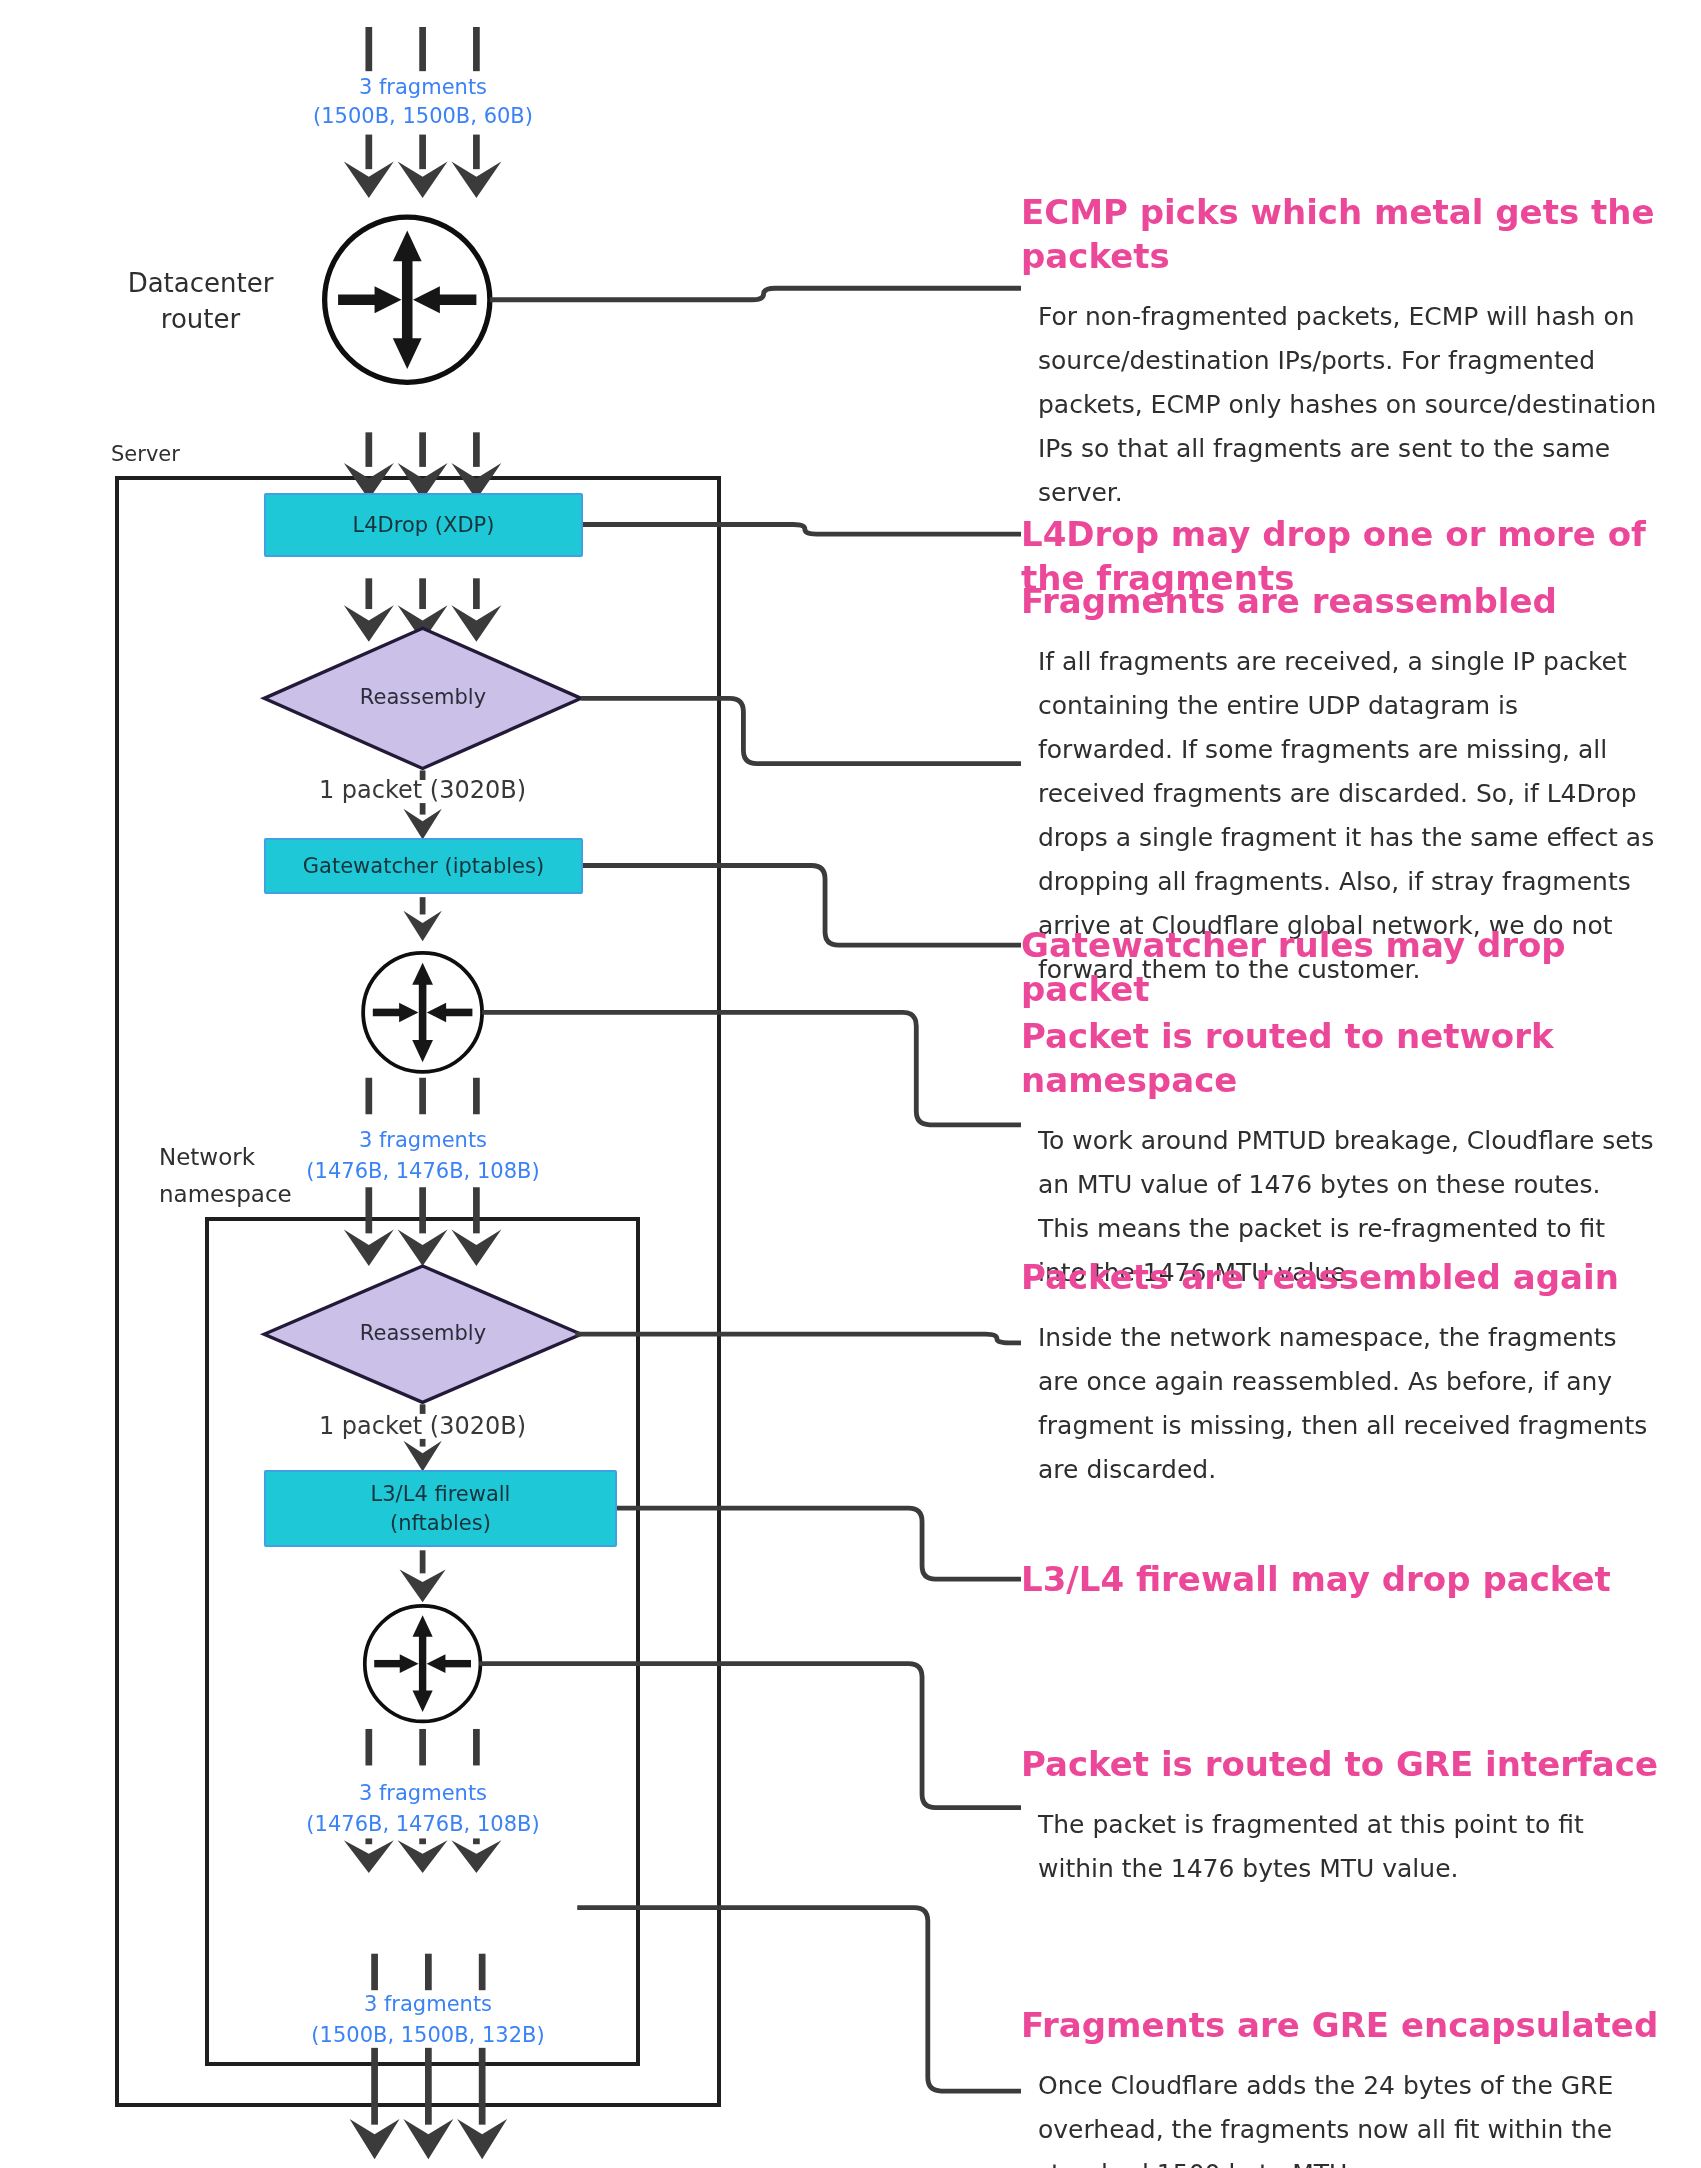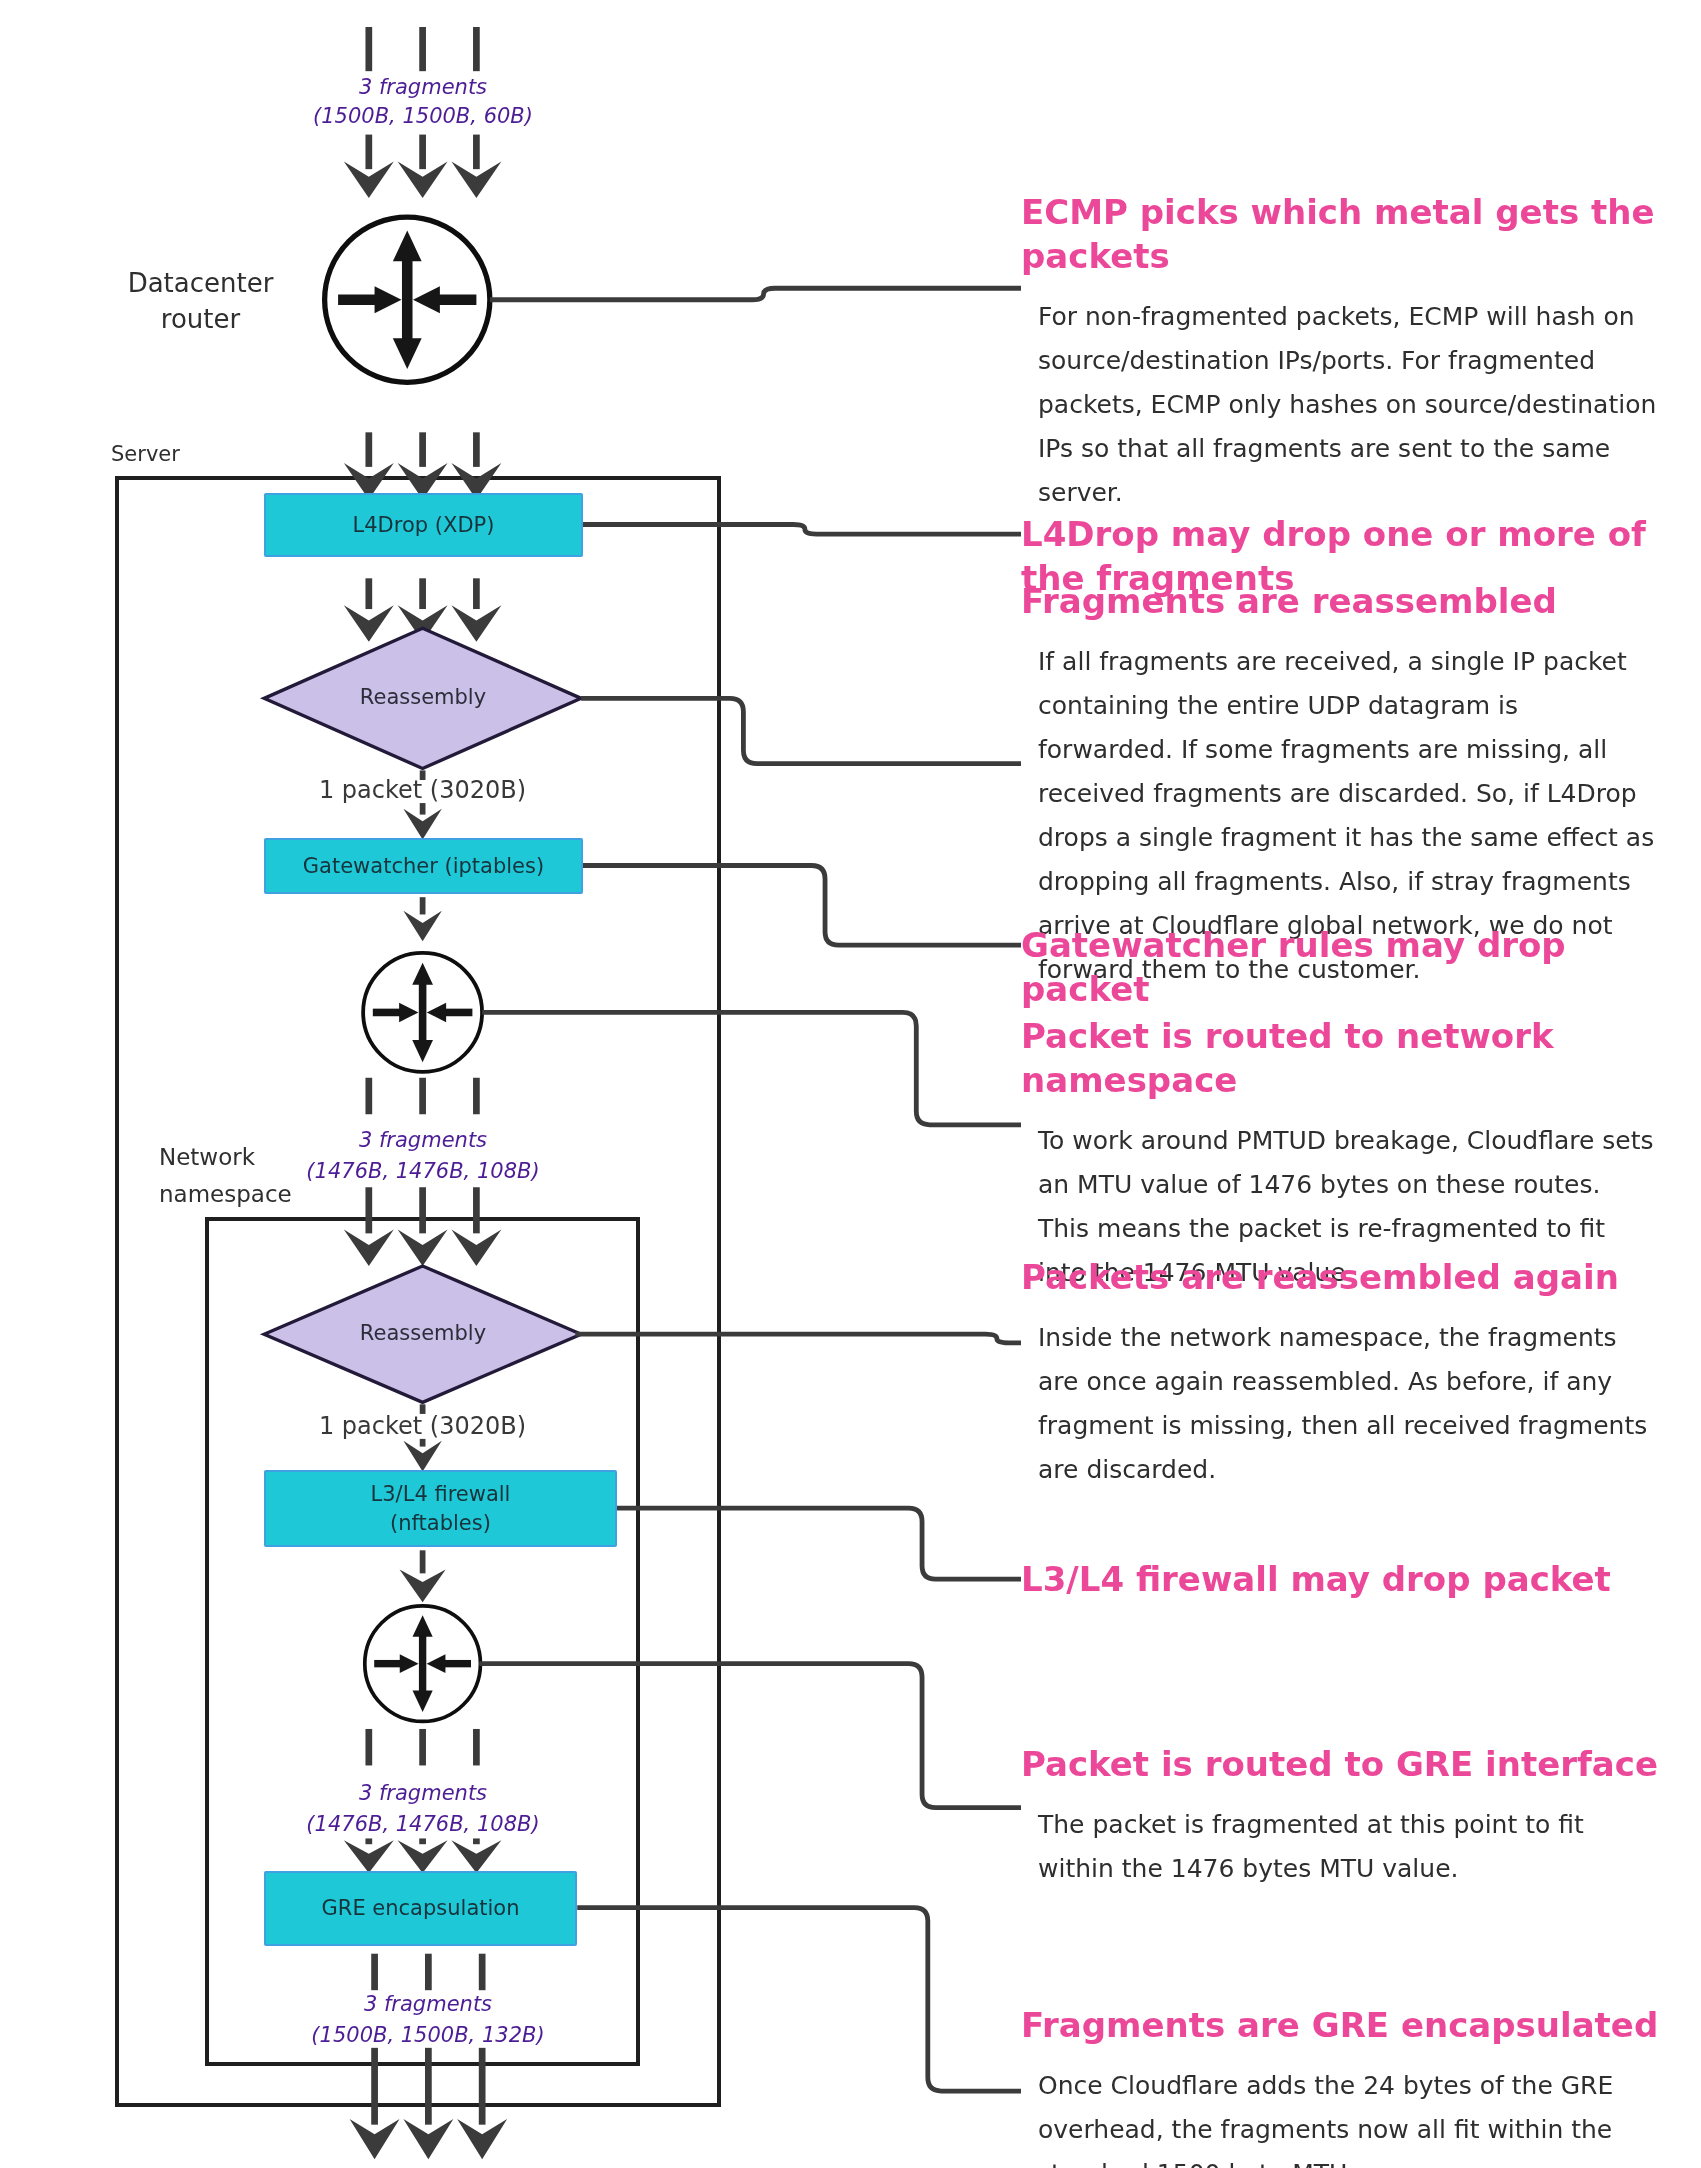--- a/index.html
+++ b/index.html
@@ -13,21 +13,21 @@
   .shaft{stroke:#3b3b3b;stroke-width:7;}
   .shaft-sm{stroke:#3b3b3b;stroke-width:6;}
   .head{fill:#3b3b3b;}
   .outer-box{position:absolute;border:4.8px solid #1f1f1f;background:transparent;}
   .cyan-box{
     position:absolute;background:#1FC8D7;border:2.9px solid #3FA1E1;border-radius:1.9px;
     display:flex;flex-direction:column;align-items:center;justify-content:center;
     font-size:21px;color:#17333c;text-align:center;line-height:29px;box-sizing:border-box;
   }
   .shape-label{position:absolute;text-align:center;font-size:21px;color:#2d2d3a;}
-  .frag-label{position:absolute;width:288px;text-align:center;font-size:21px;color:#4c1d95;line-height:25px;font-style:italic;}
+  .frag-label{position:absolute;width:288px;text-align:center;font-size:21px;color:#3b82f6;line-height:25px;}
   .packet-label{position:absolute;width:307px;text-align:center;font-size:24px;color:#383838;}
   .side-label{position:absolute;font-size:21px;color:#2f2f2f;}
   .dc-label{position:absolute;width:231px;text-align:center;font-size:26px;line-height:36px;color:#2f2f2f;}
   .netns-label{position:absolute;font-size:23px;line-height:37px;color:#2f2f2f;}
   .annotation{position:absolute;left:1021px;width:653px;font-size:25px;line-height:44px;color:#2e2e2e;}
   .annotation h3{margin:0;font-size:34px;line-height:44px;font-weight:700;color:#ec4899;}
   .annotation p{margin:17px;}
 </style>
 </head>
 <body>
@@ -208,23 +208,20 @@
   <div class="packet-label" style="left:269px;top:1412px;">1 packet (3020B)</div>
 
   <div class="cyan-box" style="left:264px;top:1470px;width:353px;height:77px;">
     <span>L3/L4 firewall</span>
     <span>(nftables)</span>
   </div>
 
   <div class="frag-label" style="left:279px;top:1781px;">3 fragments</div>
   <div class="frag-label" style="left:279px;top:1812px;">(1476B, 1476B, 108B)</div>
 
-  <div class="cyan-box" style="left:264px;top:1871px;width:313px;height:75px;">
-    <span>GRE encapsulation</span>
-  </div>
 
   <div class="frag-label" style="left:284px;top:1992px;">3 fragments</div>
   <div class="frag-label" style="left:284px;top:2023px;">(1500B, 1500B, 132B)</div>
 
   <div class="annotation" style="top:190px;">
     <h3>ECMP picks which metal gets the packets</h3>
     <p>For non-fragmented packets, ECMP will hash on source/destination IPs/ports. For fragmented packets, ECMP only hashes on source/destination IPs so that all fragments are sent to the same server.</p>
   </div>
 
   <div class="annotation" style="top:512px;">

